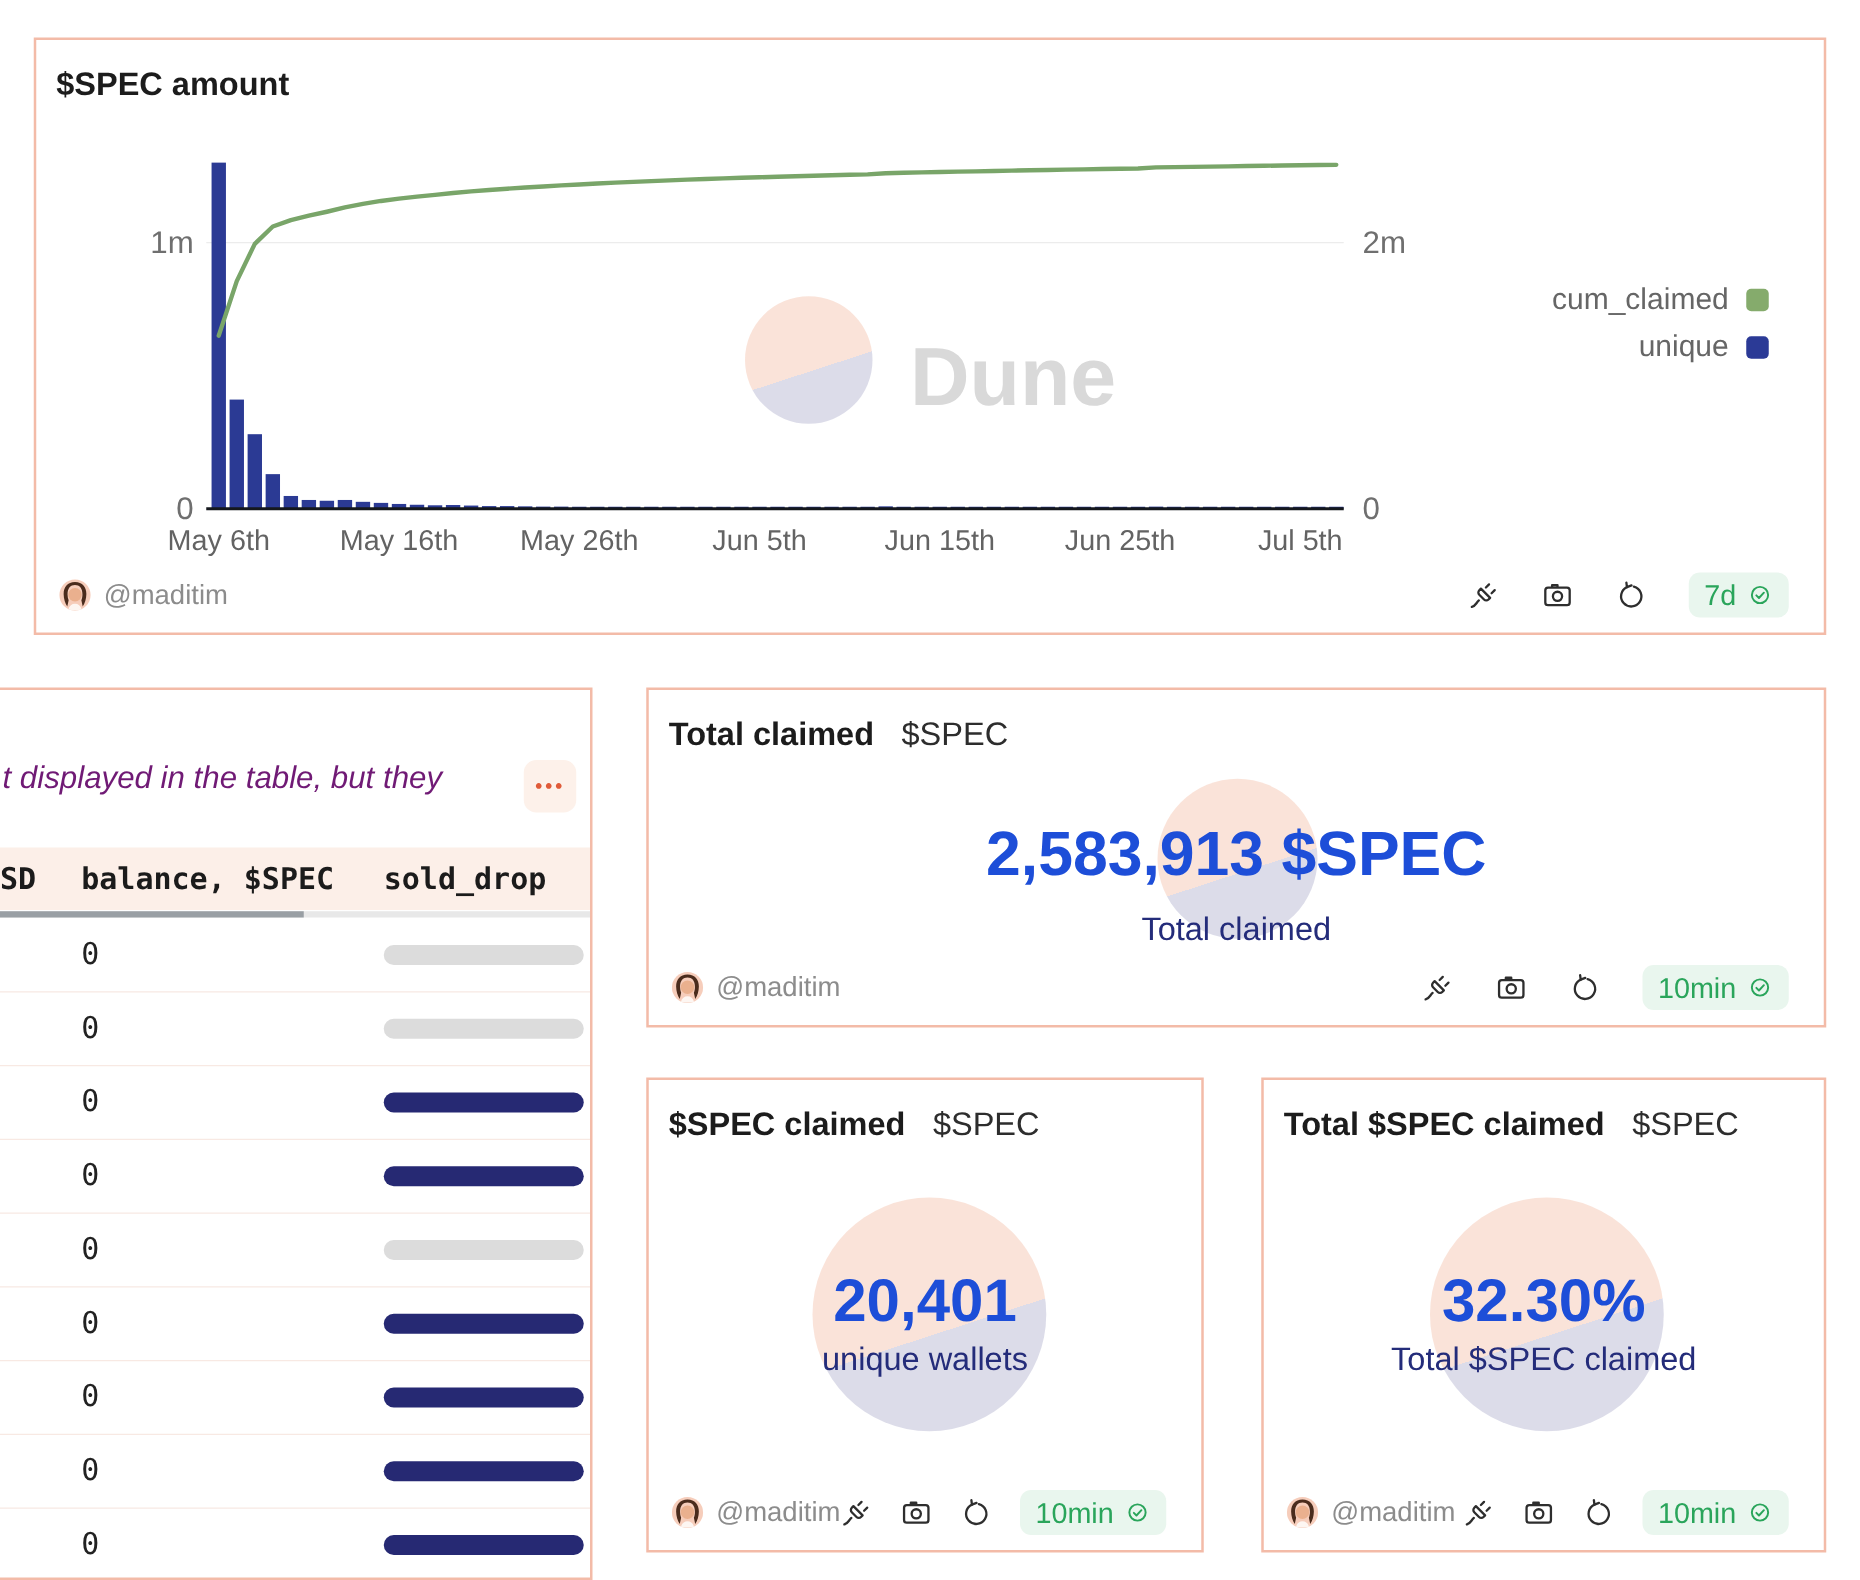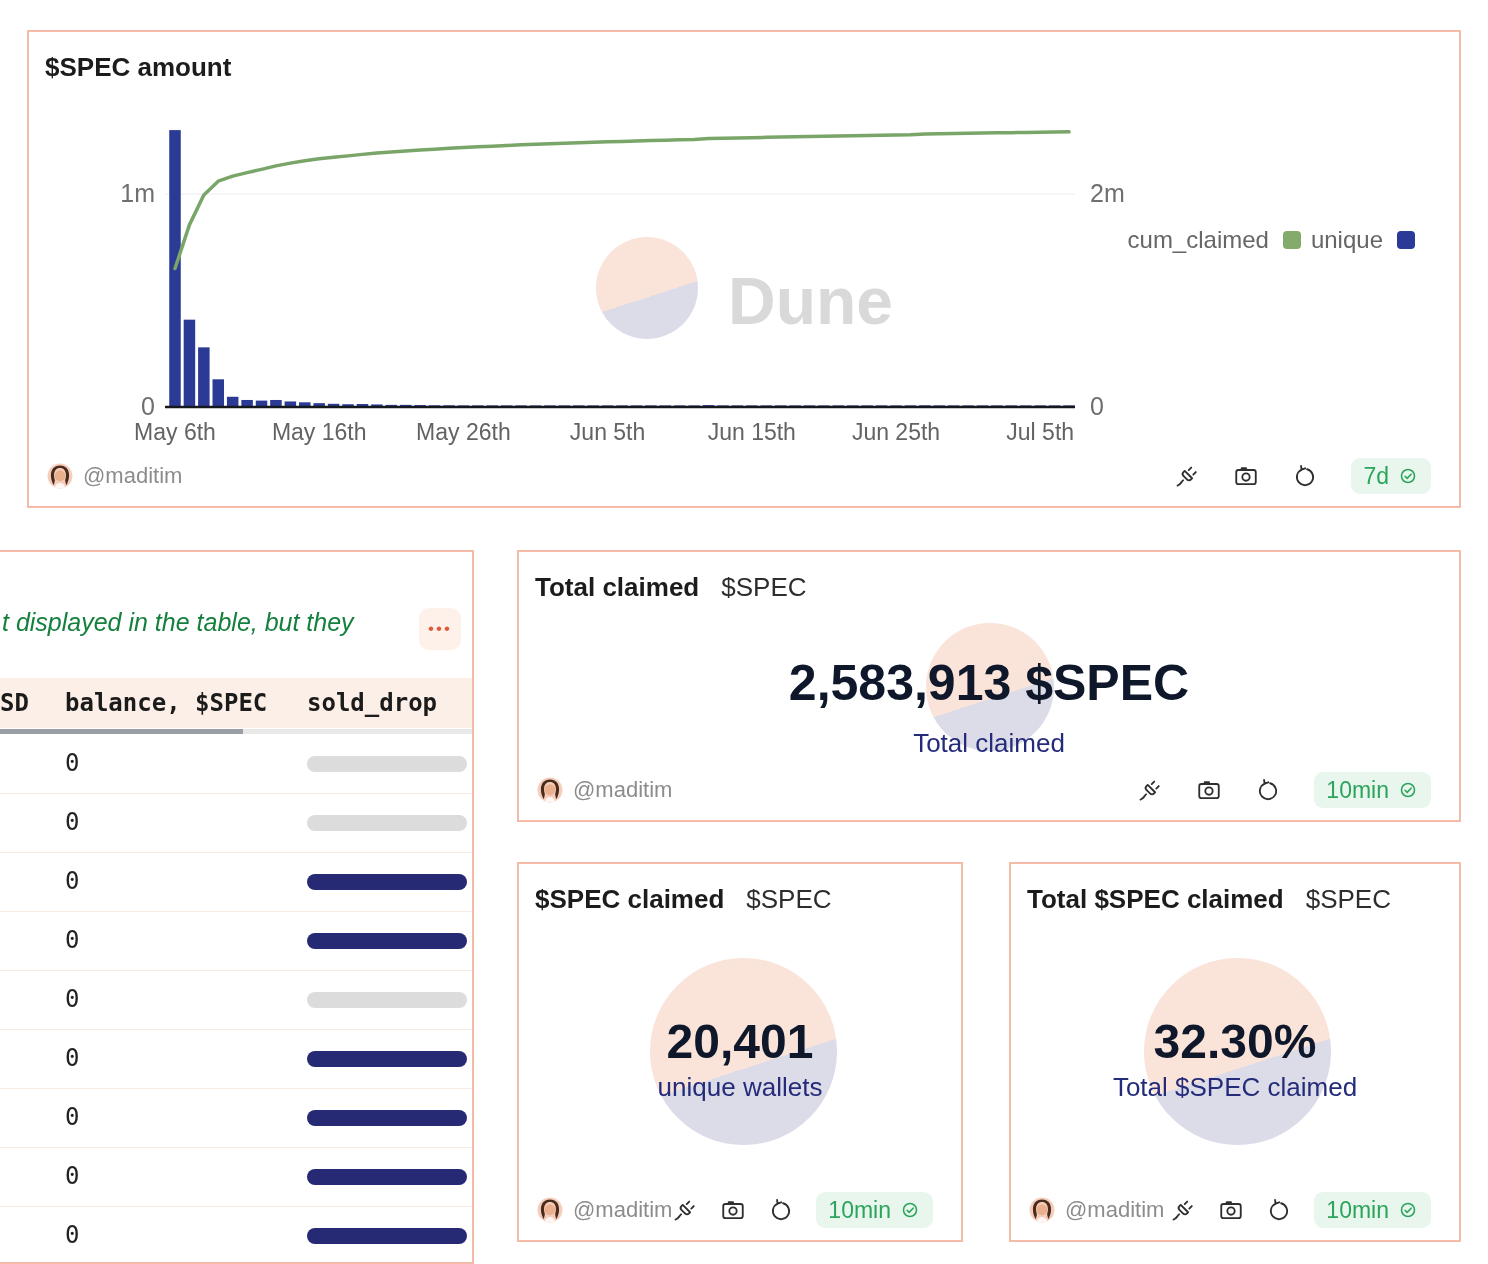--- a/index.html
+++ b/index.html
@@ -20,48 +20,48 @@
   .spacer{flex:1;}
   .iconbar{display:flex;align-items:center;gap:33px;}
   .ficon{width:26px;height:26px;stroke:#2e2e2e;stroke-width:1.7;fill:none;}
   .badge{display:flex;align-items:center;gap:8px;background:#e9f6ee;color:#2aa55b;
          border-radius:9px;padding:3px 12px;font-size:23px;height:30px;}
   .seal{width:22px;height:22px;stroke:#2aa55b;stroke-width:1.7;fill:none;}
 
   
   #chart-card{left:27px;top:30px;width:1434px;height:478px;}
   #combo-svg{position:absolute;left:0;top:0;}
-  .legend{position:absolute;right:44px;top:194px;display:flex;gap:10px;}
+  .legend{position:absolute;right:44px;top:194px;display:flex;flex-direction:column;gap:10px;}
   .lg-row{display:flex;align-items:center;justify-content:flex-end;gap:14px;height:28px;}
   .lg-label{font-size:24px;color:#666;}
   .lg-swatch{width:18px;height:18px;border-radius:4px;display:inline-block;}
   .wm-row{position:absolute;display:flex;align-items:flex-end;}
   .wm-circle{border-radius:50%;background:linear-gradient(162deg,#fae3d9 57%,#dcdce9 57%);}
   .wm-text{font-weight:700;color:#d9d9d9;margin-left:30px;}
 
   
   #table-card{left:-202px;top:550px;width:676px;height:714px;overflow:hidden;}
-  .note{position:absolute;left:202px;top:56px;font-style:italic;font-size:25px;color:#15803d;white-space:nowrap;}
+  .note{position:absolute;left:202px;top:56px;font-style:italic;font-size:25px;color:#701a75;white-space:nowrap;}
   .more-btn{position:absolute;left:619px;top:56px;width:42px;height:42px;background:#fdf1ea;border-radius:10px;
             color:#e05b39;font-size:17px;letter-spacing:2px;display:flex;align-items:center;justify-content:center;}
   .thead{position:absolute;left:0;top:126px;width:676px;height:50px;background:#fcefe8;
          font-family:"DejaVu Sans Mono",monospace;font-weight:700;font-size:24px;color:#1b1b1b;line-height:50px;}
   .th1{position:absolute;left:200px;}.th2{position:absolute;left:265px;}.th3{position:absolute;left:507px;}
   .hscroll{position:absolute;left:0;top:177px;width:676px;height:5px;background:#e8e8e8;}
   .hthumb{position:absolute;left:120px;top:0;width:323px;height:5px;background:#999fa4;}
   .tbody{position:absolute;left:0;top:183px;width:676px;}
   .trow{position:relative;height:58px;border-bottom:1px solid #f8e9e3;}
   .tzero{position:absolute;left:265px;top:14px;font-family:"DejaVu Sans Mono",monospace;font-size:24px;color:#222;}
   .tpill{position:absolute;left:507px;top:21px;width:160px;height:16px;border-radius:8px;}
 
   
   #total-card{left:517px;top:550px;width:944px;height:272px;}
   #wallets-card{left:517px;top:862px;width:446px;height:380px;}
   #pct-card{left:1009px;top:862px;width:452px;height:380px;}
-  .big-num{position:absolute;left:0;width:100%;text-align:center;font-weight:700;color:#0f172a;white-space:nowrap;z-index:2;}
+  .big-num{position:absolute;left:0;width:100%;text-align:center;font-weight:700;color:#1d4ed8;white-space:nowrap;z-index:2;}
   .big-label{position:absolute;left:0;width:100%;text-align:center;color:#242c7a;font-size:26px;z-index:2;}
   .wm-abs{position:absolute;z-index:1;}
 </style>
 </head>
 <body>
 
 <svg width="0" height="0" style="position:absolute">
   <defs>
     <clipPath id="avclip">
         <circle cx="12" cy="12" r="11.5"></circle>

